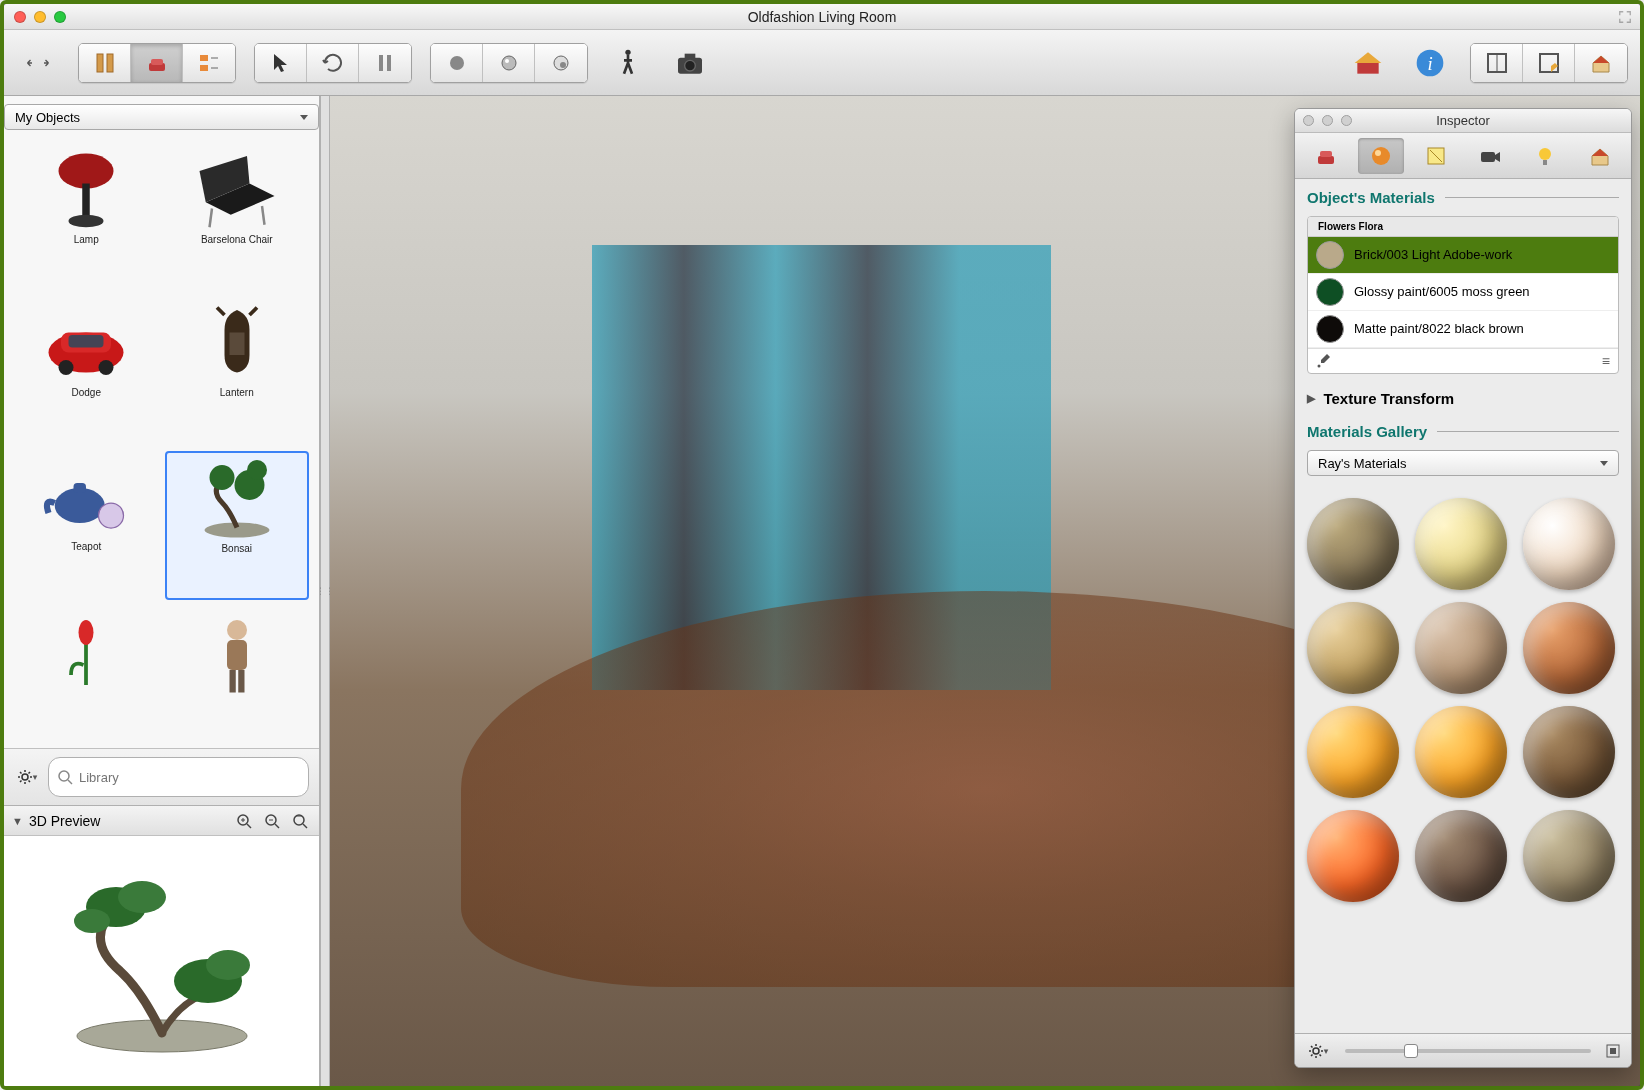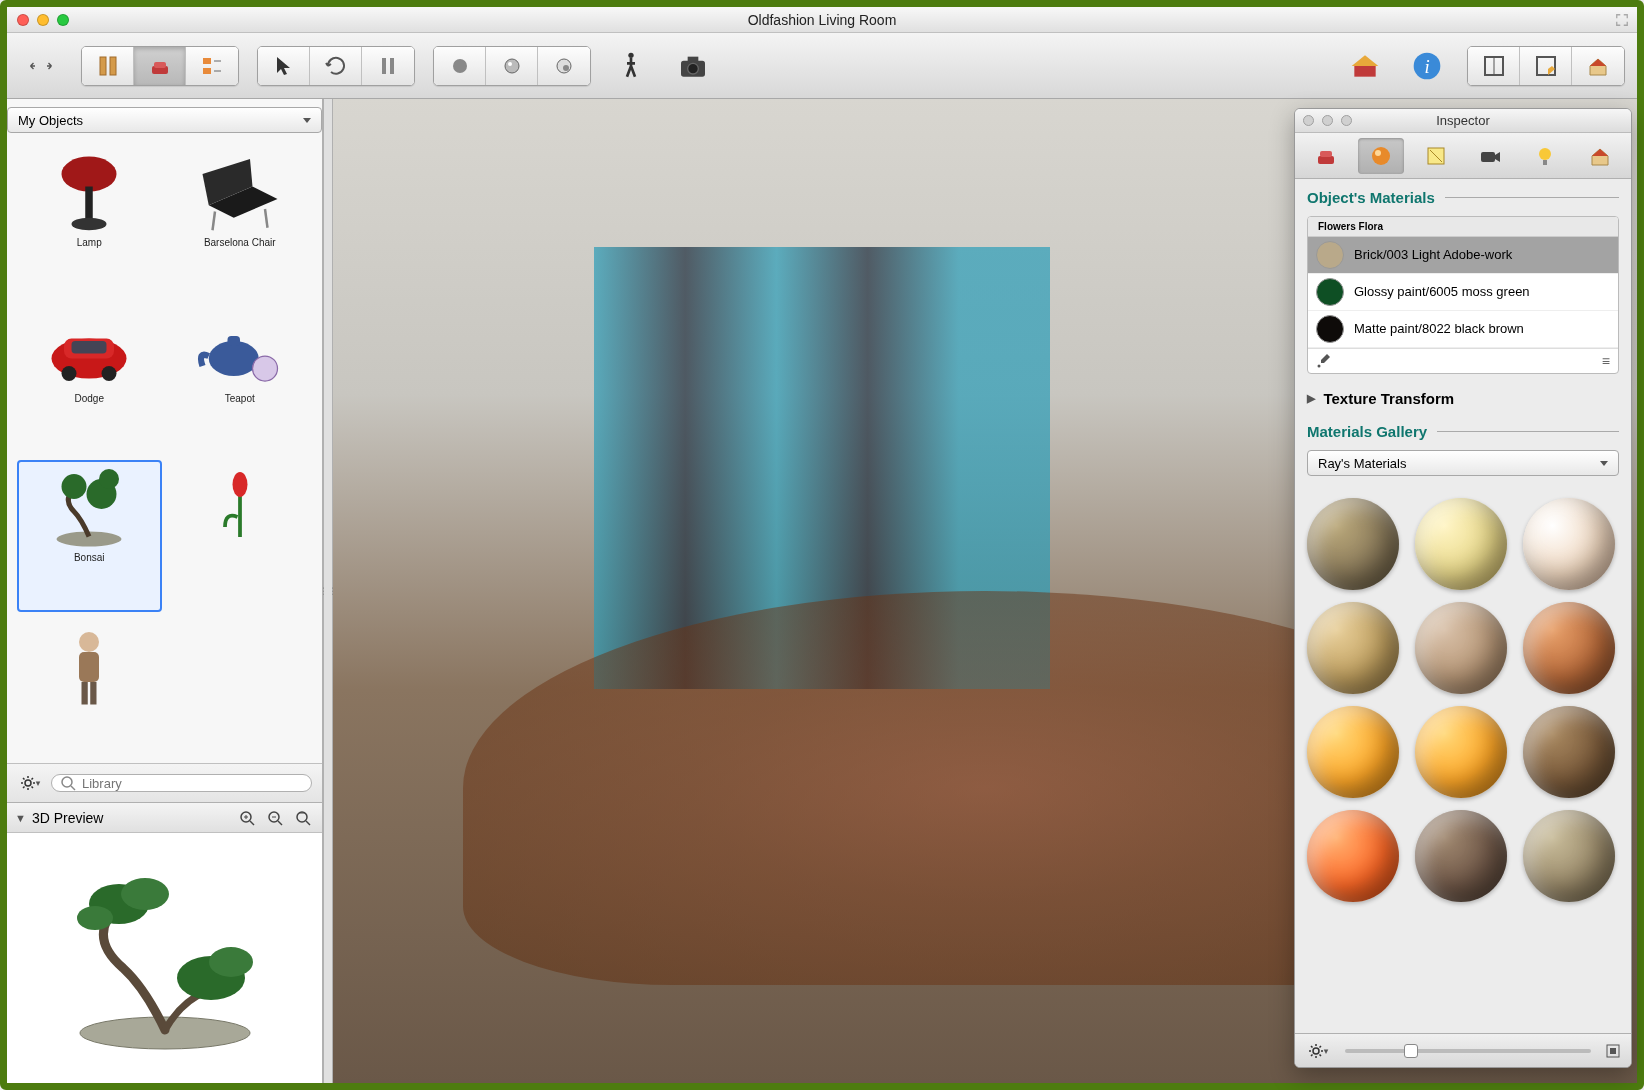--- a/index.html
+++ b/index.html
@@ -11,21 +11,21 @@
   height: 1090px;
   overflow: hidden;
   position: relative;
 }
 
 
 .window {
   width: 1644px;
   height: 1090px;
   background: #4c1d95;
-  border: 7px solid #4d7c0f;
+  border: 4px solid #4d7c0f;
   border-radius: 6px;
   display: flex;
   flex-direction: column;
   overflow: hidden;
 }
 .titlebar {
   height: 26px;
   background: linear-gradient(#f8f8f8, #e0e0e0);
   border-bottom: 1px solid #c0c0c0;
   display: flex;
@@ -151,21 +151,21 @@
   border-top: 1px solid #c0c0c0;
   padding: 8px 10px;
   display: flex;
   align-items: center;
   gap: 8px;
   background: linear-gradient(#f4f4f4, #e4e4e4);
 }
 .gear-btn { width: 26px; height: 22px; display:flex;align-items:center;justify-content:center;cursor:pointer; }
 .search-field {
   flex: 1;
-  height: 18px;
+  height: 40px;
   border: 1px solid #b0b0b0;
   border-radius: 12px;
   background: #fff;
   display: flex;
   align-items: center;
   padding: 0 8px;
   gap: 6px;
 }
 .search-field input { border: none; outline: none; flex: 1; font-size: 13px; color: #666; background: transparent; }
 
@@ -310,21 +310,21 @@
 }
 .mat-row {
   display: flex;
   align-items: center;
   gap: 10px;
   padding: 4px 8px;
   border-bottom: 1px solid #eee;
   cursor: pointer;
 }
 .mat-row:last-child { border-bottom: none; }
-.mat-row.selected { background: #a3a3a3; }
+.mat-row.selected { background: #4d7c0f; }
 .mat-swatch { width: 28px; height: 28px; border-radius: 50%; border: 1px solid #999; flex-shrink:0; }
 .mat-name { font-size: 13px; line-height: 1.2; }
 .picker-row { display:flex; align-items:center; gap:8px; padding:4px 8px; border-top:1px solid #ddd; }
 .picker-row .lines { margin-left:auto; font-size:14px; color:#666; }
 
 .disclosure { display:flex; align-items:center; gap:8px; font-size:15px; font-weight:600; cursor:pointer; padding:6px 0; }
 .disclosure .tri { font-size: 11px; color:#555; }
 
 .gallery-dropdown { margin-bottom:6px; }
 .mat-gallery {
@@ -545,20 +545,30 @@
           <div class="obj-thumb">
               <svg viewBox="0 0 80 70">
                 <ellipse cx="40" cy="42" rx="30" ry="16" fill="#c81818"></ellipse>
                 <rect x="20" y="26" width="40" height="16" rx="6" fill="#d82828"></rect>
                 <rect x="26" y="28" width="28" height="10" rx="3" fill="#445"></rect>
                 <circle cx="24" cy="54" r="6" fill="#222"></circle>
                 <circle cx="56" cy="54" r="6" fill="#222"></circle>
               </svg>
             </div>
           <div class="obj-label">Dodge</div>
+        </div>
+        <div class="obj-item">
+          <div class="obj-thumb">
+              <svg viewBox="0 0 80 70">
+                <path d="M40 8 Q30 12 30 24 L30 44 Q30 56 40 58 Q50 56 50 44 L50 24 Q50 12 40 8" fill="#3a2a1a"></path>
+                <rect x="34" y="26" width="12" height="18" fill="#5a4a3a"></rect>
+                <path d="M30 12 L24 6 M50 12 L56 6" stroke="#3a2a1a" stroke-width="3"></path>
+              </svg>
+            </div>
+          <div class="obj-label">Lantern</div>
         </div>
         <div class="obj-item">
           <div class="obj-thumb">
               <svg viewBox="0 0 80 70">
                 <ellipse cx="35" cy="42" rx="20" ry="14" fill="#3a5a9a"></ellipse>
                 <path d="M15 40 Q6 36 10 48" stroke="#3a5a9a" stroke-width="5" fill="none"></path>
                 <rect x="30" y="24" width="10" height="8" rx="3" fill="#3a5a9a"></rect>
                 <circle cx="60" cy="50" r="10" fill="#d8c8e8" stroke="#8a6aa8"></circle>
               </svg>
             </div>

